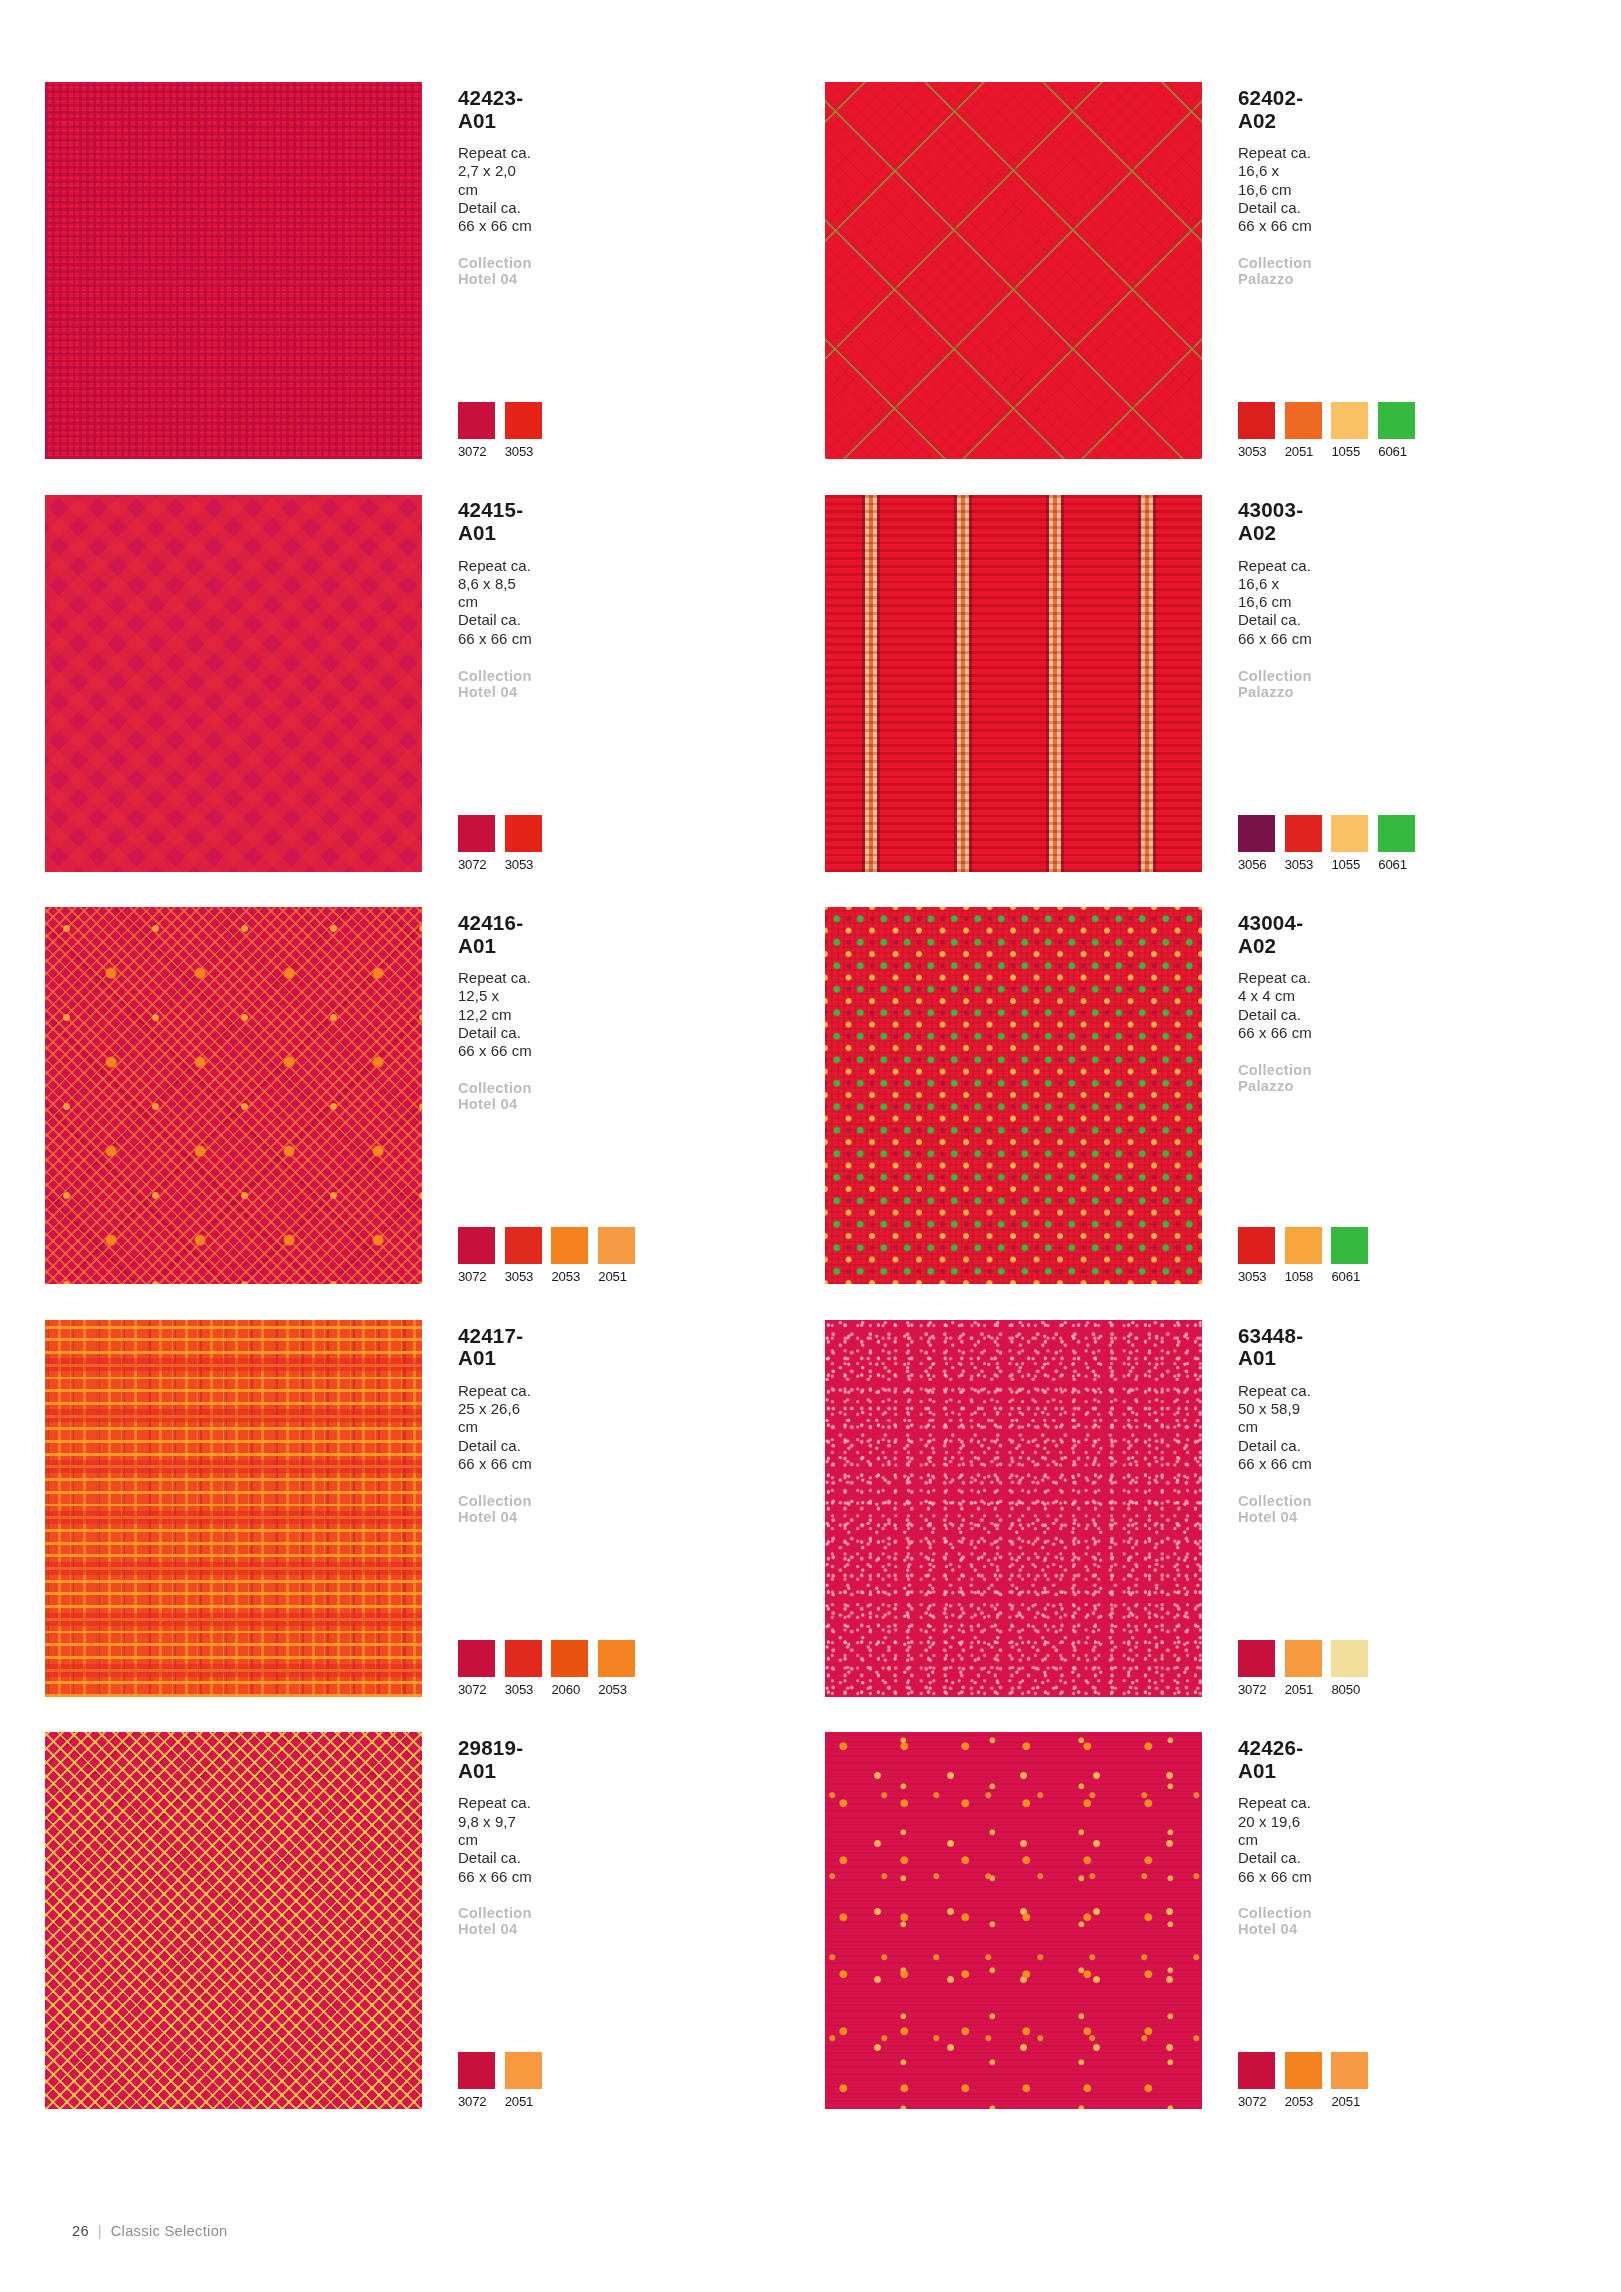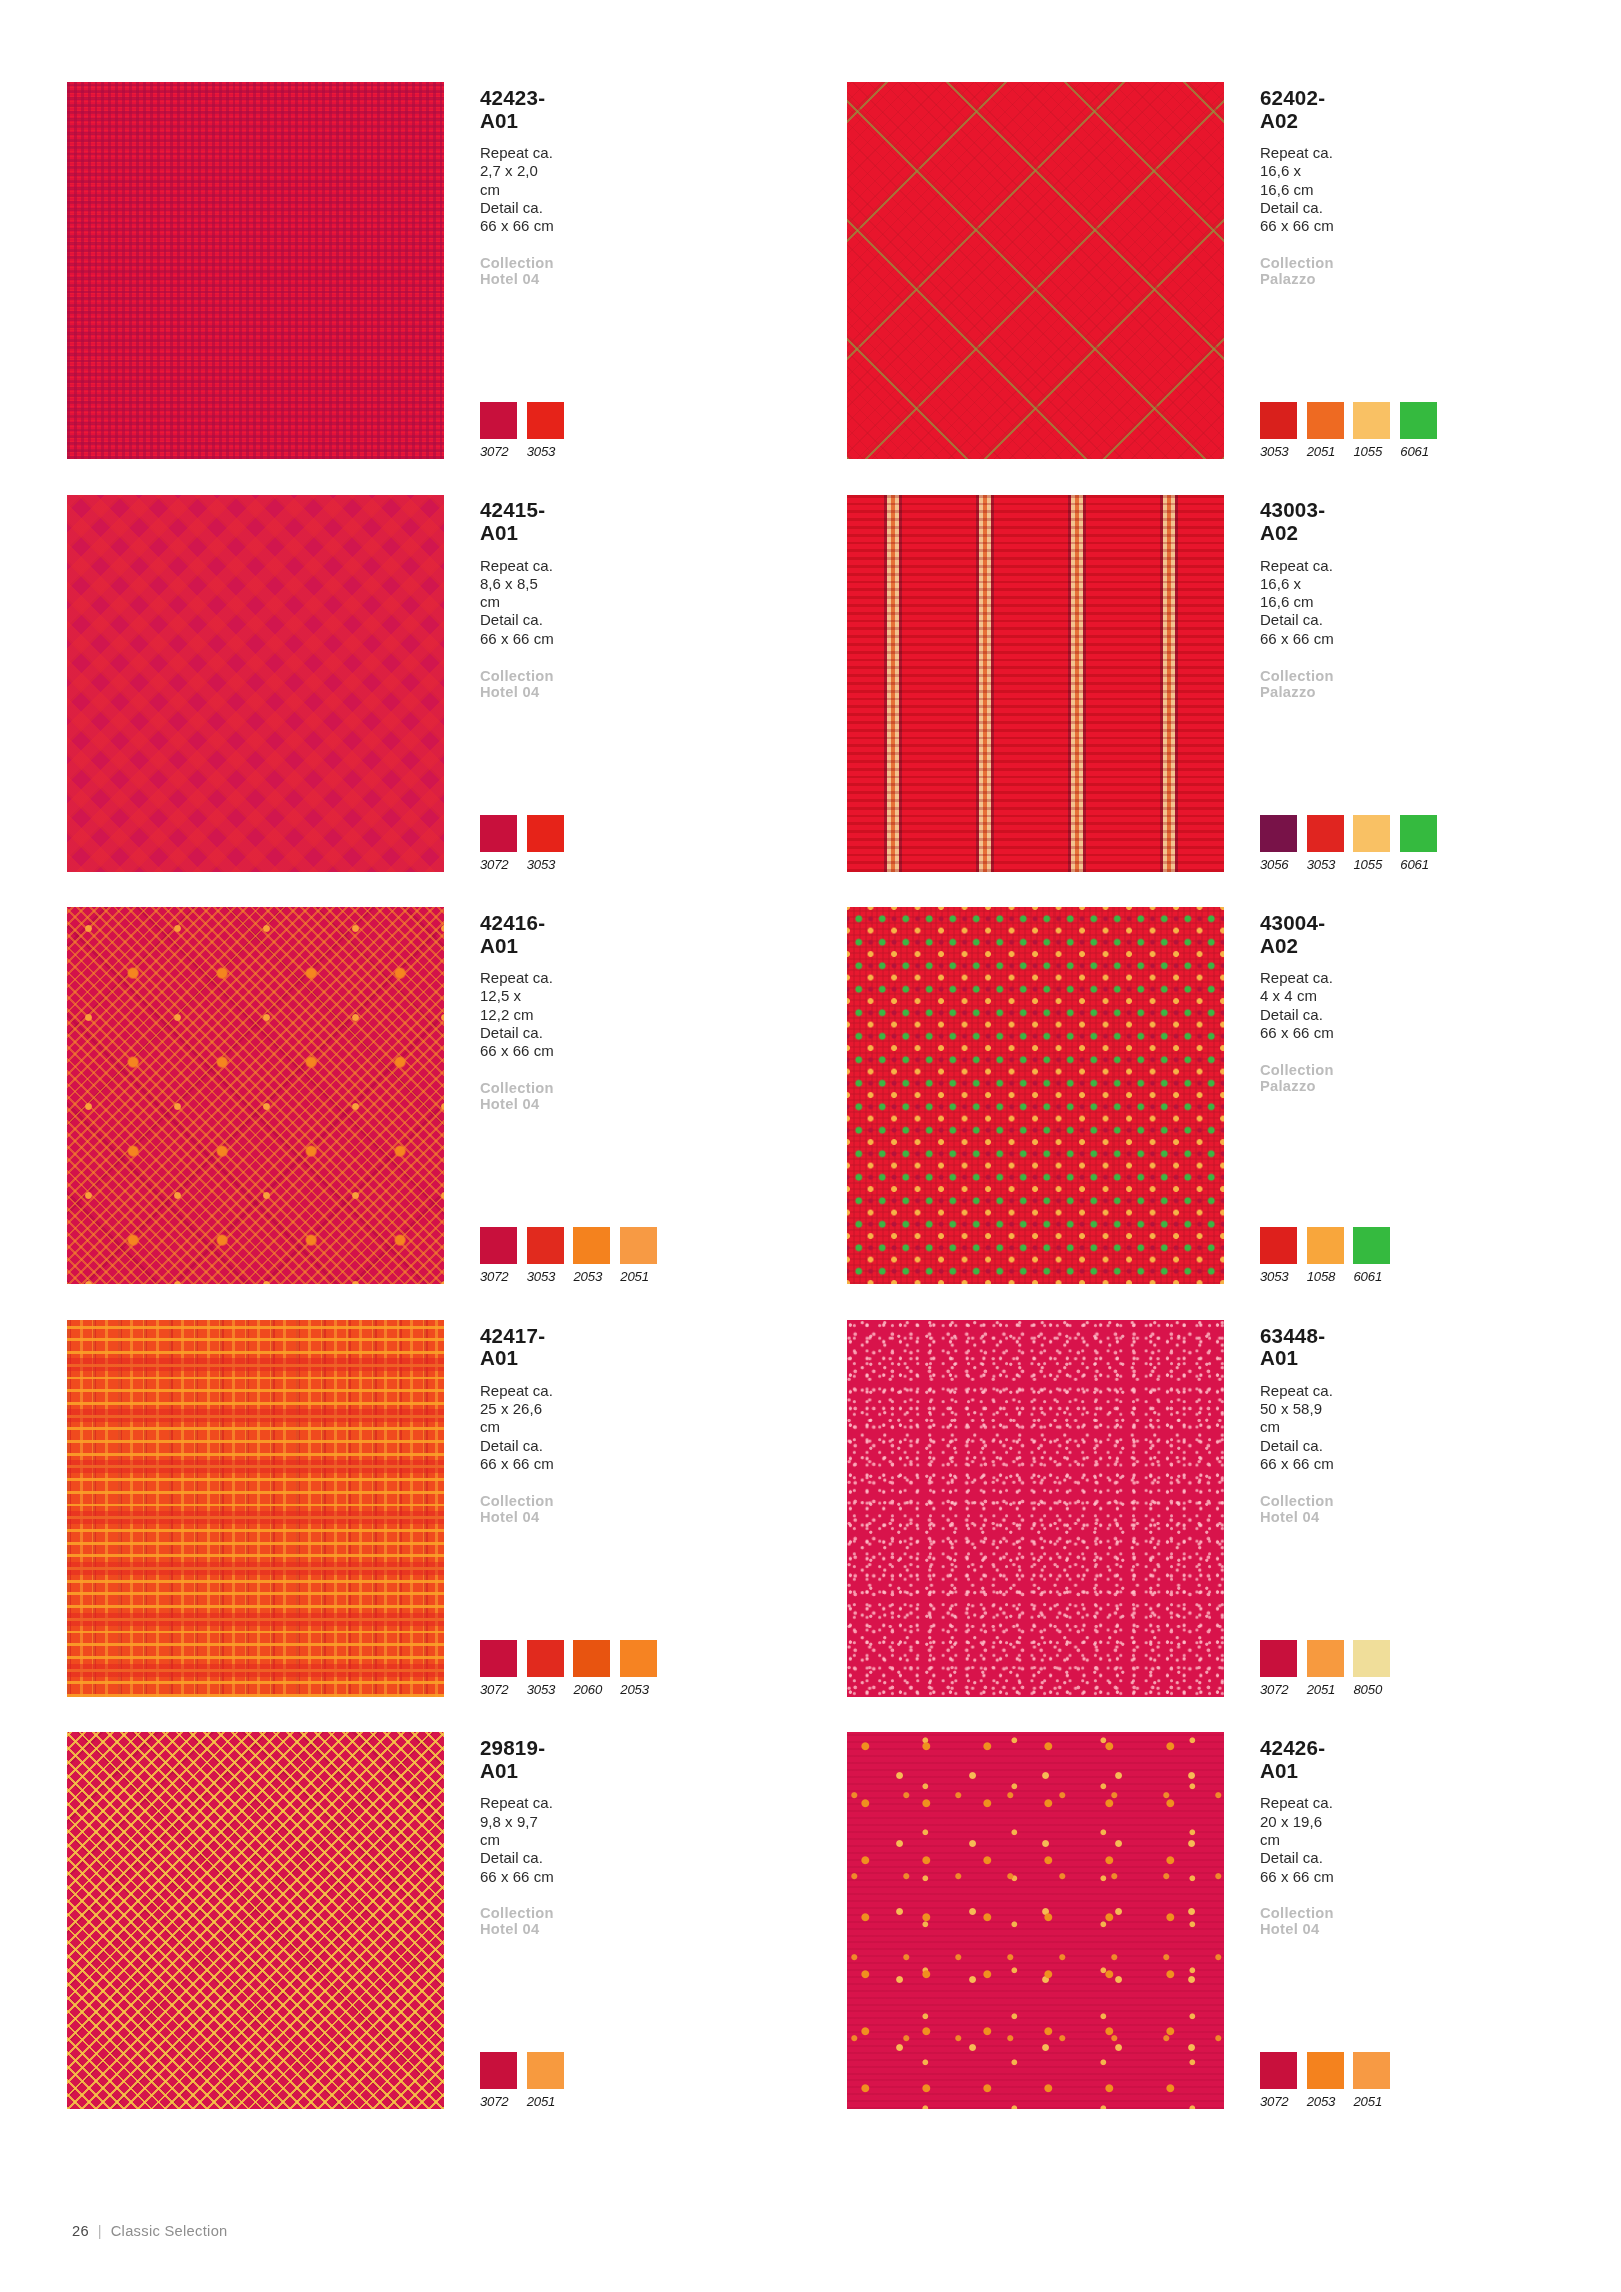--- a/index.html
+++ b/index.html
@@ -22,21 +22,21 @@
     background: #ffffff;
     box-sizing: border-box;
     padding: 82px 0 0 0;
   }
 
   .grid {
     display: grid;
     grid-template-columns: 412px 412px;
     grid-column-gap: 368px;
     grid-row-gap: 20.6px;
-    margin-left: 67px;
+    margin-left: 45px;
   }
 
   .item {
     display: grid;
     grid-template-columns: 407px 1fr;
     height: 392px;
   }
 
   .swatch-img {
     width: 377px;
@@ -76,21 +76,20 @@
 
   .colorways {
     position: absolute;
     bottom: 0px;
     left: 5.9px;
     display: flex;
     gap: 9.8px;
   }
   .cw {
     width: 37px;
-    font-style: italic;
   }
   .cw-chip {
     width: 37px;
     height: 37px;
     display: block;
   }
   .cw-code {
     font-size: 13.2px;
     color: #1a1a1a;
     margin-top: 4.9px;

